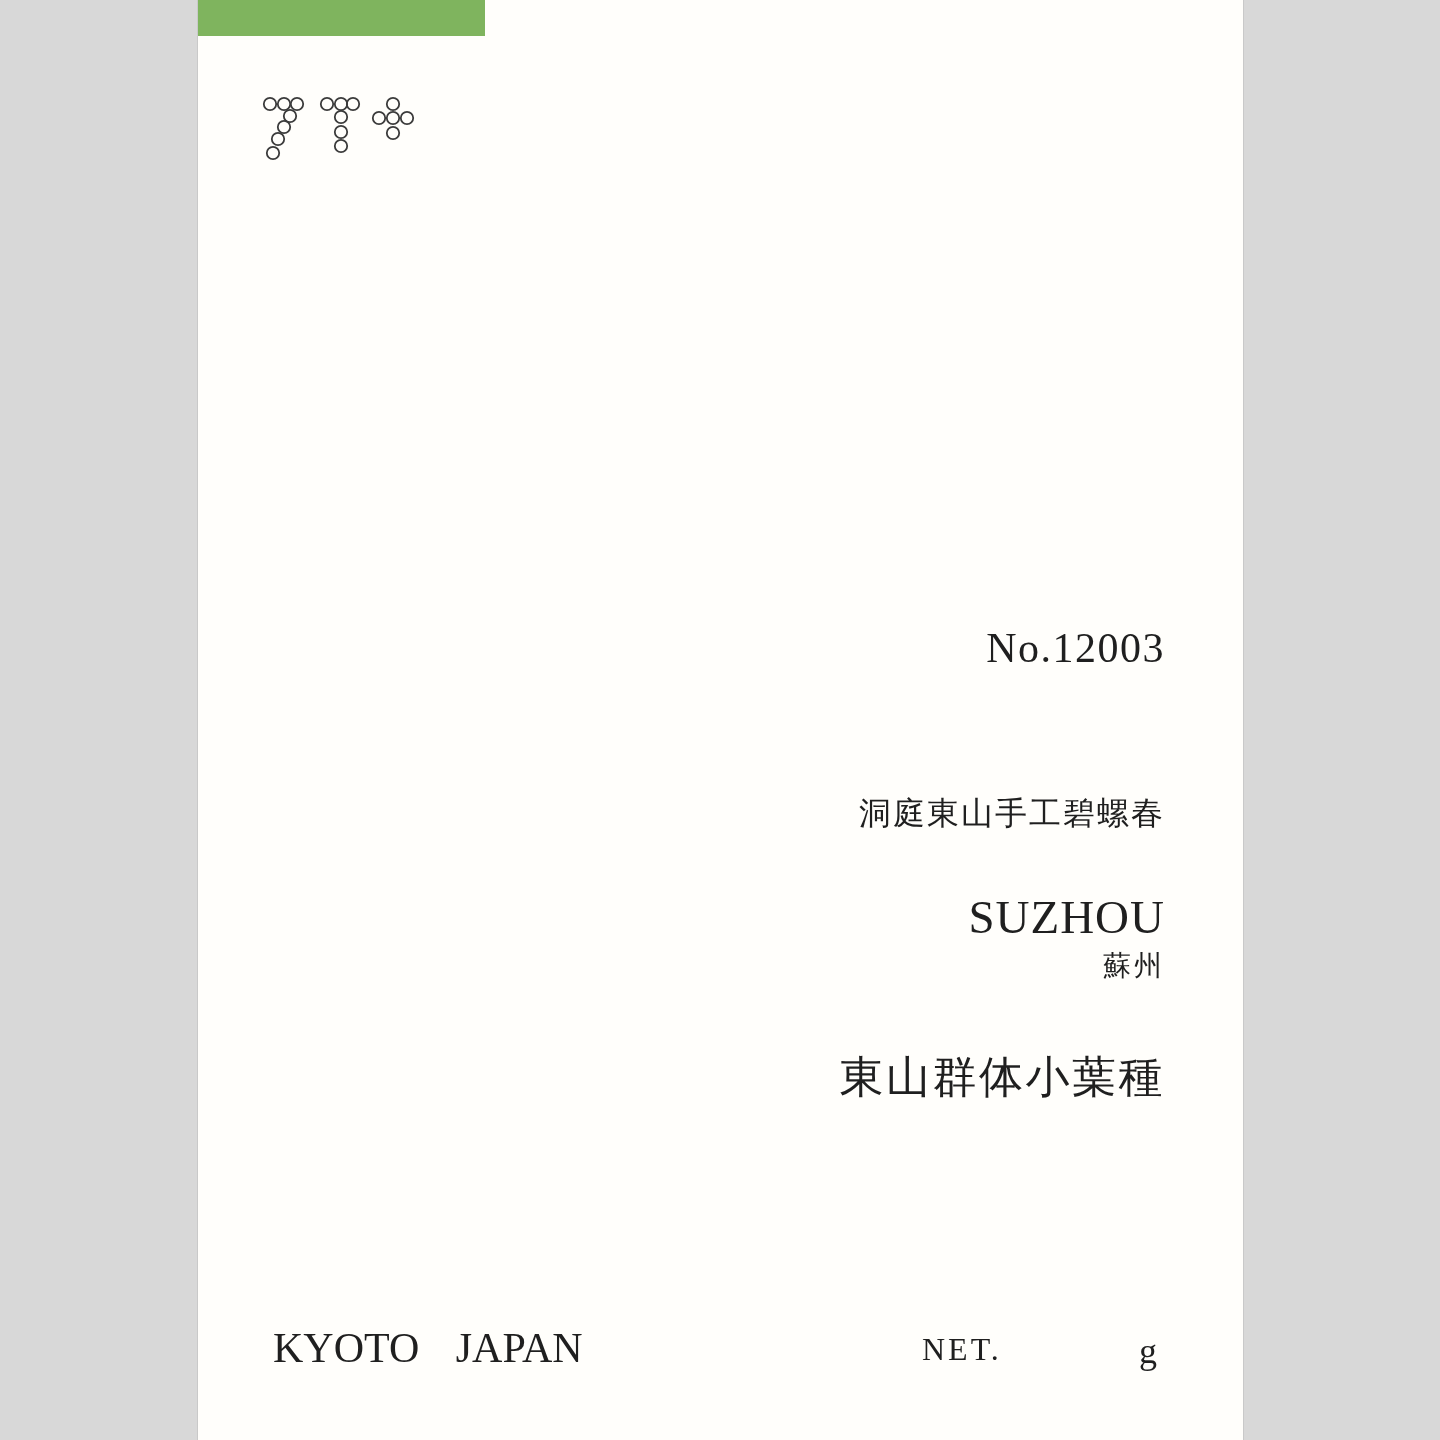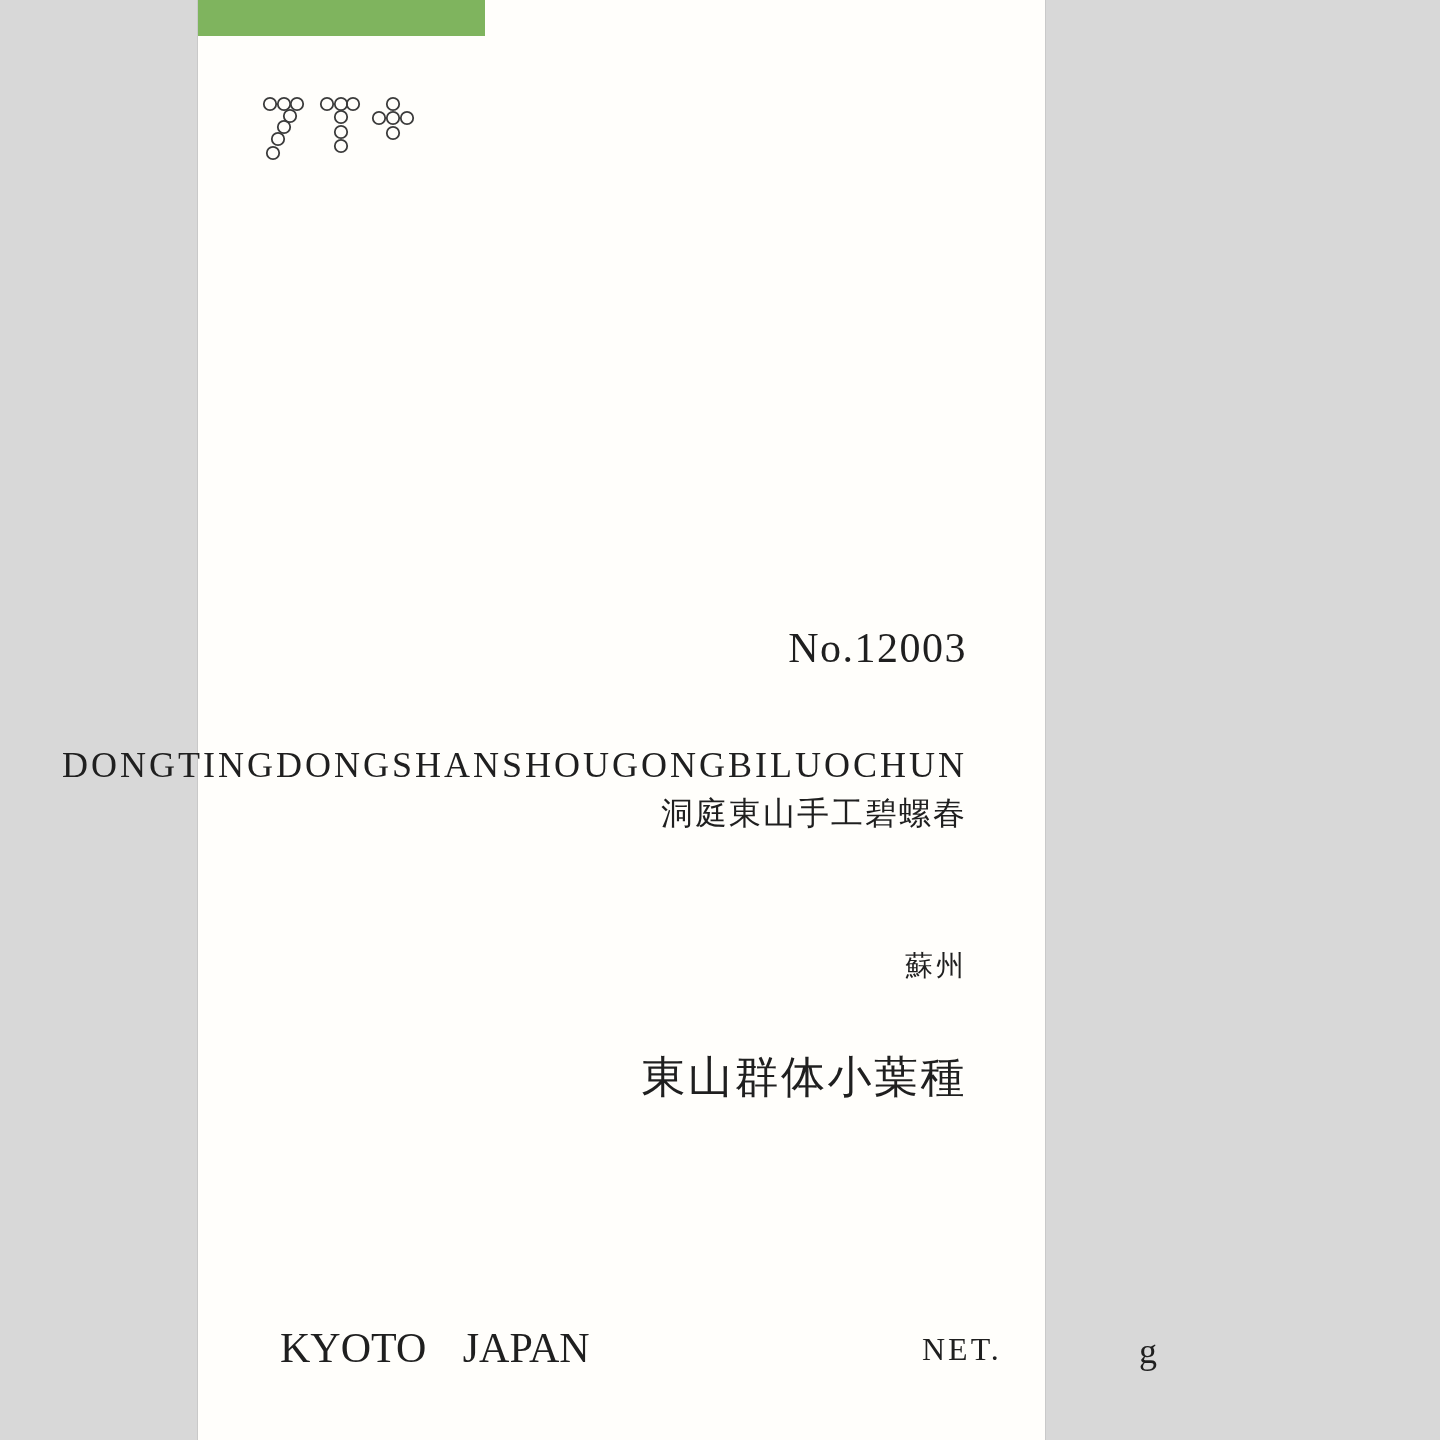--- a/index.html
+++ b/index.html
@@ -14,21 +14,21 @@
   }
   .stage {
     position: relative;
     width: 1440px;
     height: 1440px;
   }
   .card {
     position: absolute;
     left: 198px;
     top: 0;
-    width: 847px;
+    width: 1045px;
     height: 1440px;
     background: #fffefb;
     box-shadow: -1px 0 0 #c9c9c9, 1px 0 0 #c9c9c9;
   }
   .green-bar {
     position: absolute;
     left: 0;
     top: 0;
     width: 287px;
     height: 36px;
@@ -46,21 +46,21 @@
     white-space: pre;
   }
   .right { right: 78px; text-align: right; }
   .product-no   { top: 627px;  font-size: 42px; letter-spacing: 1.5px; }
   .title-latin  { top: 747px;  font-size: 36px; letter-spacing: 3px; }
   .title-cjk    { top: 797px;  font-size: 32px; letter-spacing: 2px; }
   .origin-latin { top: 894px;  font-size: 47px; letter-spacing: 1px; }
   .origin-cjk   { top: 952px;  font-size: 28px; letter-spacing: 3px; }
   .cultivar-latin { top: 1046px; font-size: 46px; letter-spacing: 0.5px; }
   .cultivar-cjk   { top: 1056px; font-size: 44px; letter-spacing: 2.5px; }
-  .footer-city  { left: 82px;  top: 1327px; font-size: 42px; word-spacing: 26px; }
+  .footer-city  { left: 75px;  top: 1327px; font-size: 42px; word-spacing: 26px; }
   .footer-net   { left: 724px; top: 1333px; font-size: 32px; letter-spacing: 3px; }
   .footer-unit  { left: 941px; top: 1333px; font-size: 36px; }
   .logo circle {
     fill: none;
     stroke: #3b3b3b;
     stroke-width: 1.8;
   }
 </style>
 </head>
 <body style="background: rgb(216, 216, 216);">
@@ -89,24 +89,24 @@
 
       <circle cx="135" cy="9" r="6.2"></circle>
       <circle cx="121" cy="23" r="6.2"></circle>
       <circle cx="135" cy="23" r="6.2"></circle>
       <circle cx="149" cy="23" r="6.2"></circle>
       <circle cx="135" cy="38" r="6.2"></circle>
     </svg>
 
     <div class="t right product-no">No.12003</div>
 
-    <div class="t right title-latin">DONGTINGDONGSHANSHOUGONGBILUOCHUN</div>
 
     <div class="t right title-cjk">洞庭東山手工碧螺春</div>
 
+    <div class="t right origin-latin">SUZHOU</div>
 
     <div class="t right origin-cjk">蘇州</div>
 
 
     <div class="t right cultivar-cjk">東山群体小葉種</div>
 
     <div class="t footer-city">KYOTO JAPAN</div>
 
     <div class="t footer-net">NET.</div>
 

